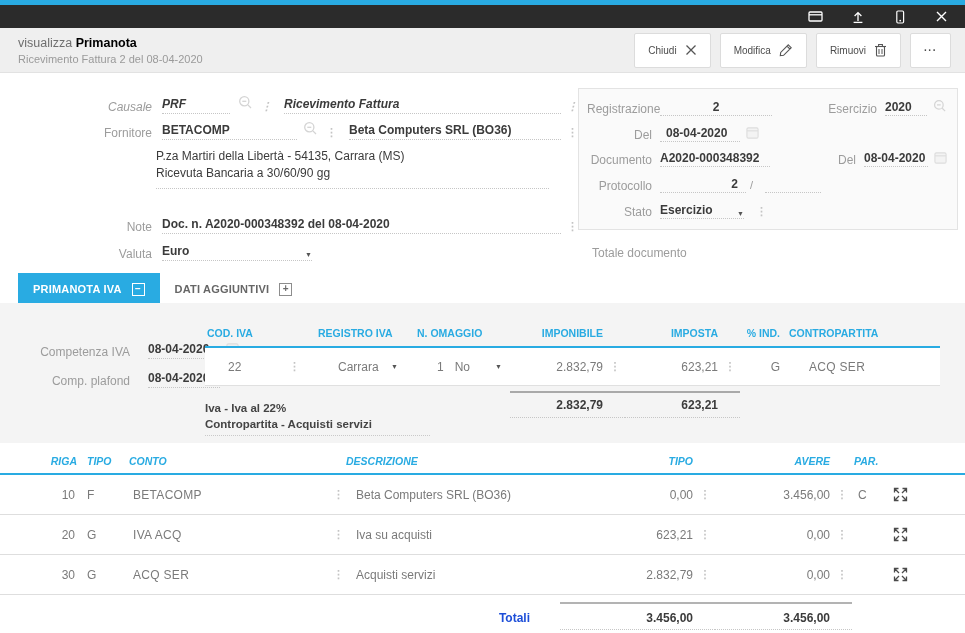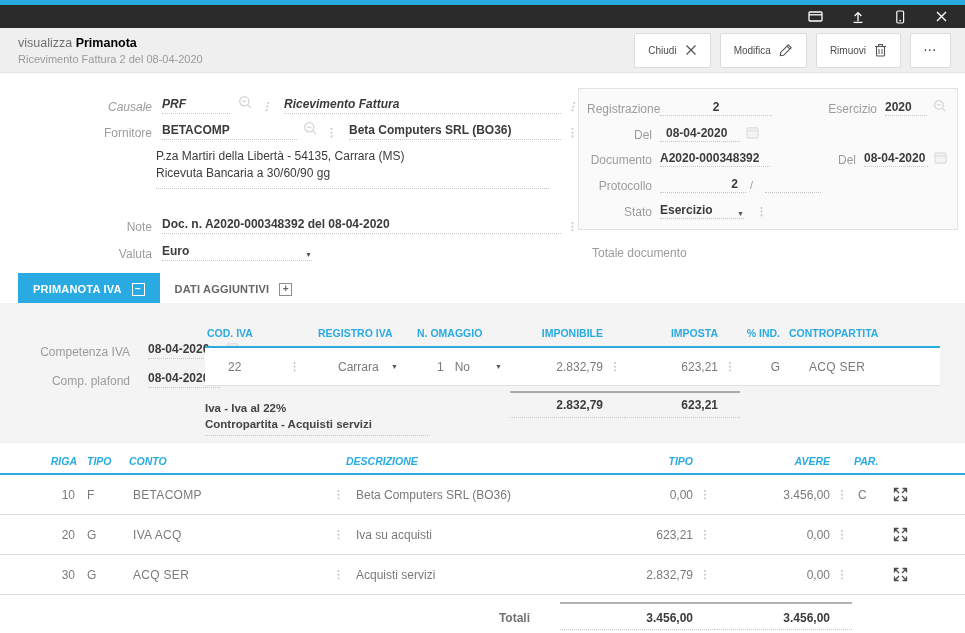--- a/index.html
+++ b/index.html
@@ -94,21 +94,21 @@
   .h-riga { text-align:right; padding-right:3px; }
   .h-conto { padding-left:4px; }
   .h-descr { padding-left:16px; }
   .h-num { text-align:right; padding-right:22px; }
   .h-par { padding-left:2px; }
   .c-par { color:#7a7a7a; padding-left:6px; }
   .c-exp { display:flex; justify-content:center; cursor:pointer; }
 
   .rt-totals { margin-top:7px; }
   .tot-line { grid-column:5/7; grid-row:1; height:2px; background:#b3b3b3; margin-bottom:4px; }
-  .tot-lbl { grid-column:4; grid-row:2; text-align:right; padding-right:30px; font-weight:bold; color:#737373; padding-top:3px; }
+  .tot-lbl { grid-column:4; grid-row:2; text-align:right; padding-right:30px; font-weight:bold; color:#1d4ed8; padding-top:3px; }
   .tot-num { grid-row:2; font-weight:bold; text-align:right; padding-right:22px;
              border-bottom:1px dotted #c6c6c6; height:22px; padding-top:3px; }
 </style>
 </head>
 <body>
 
 <div class="app">
 
   <div class="topstrip"></div>
   <div class="titlebar">

